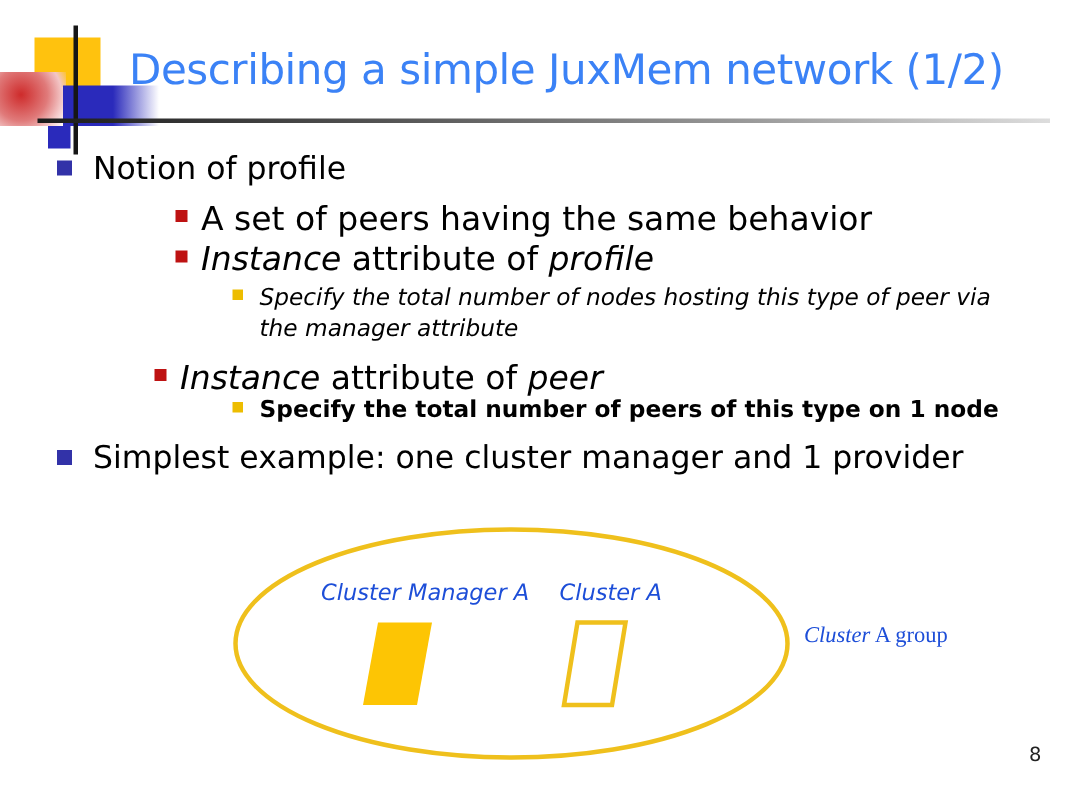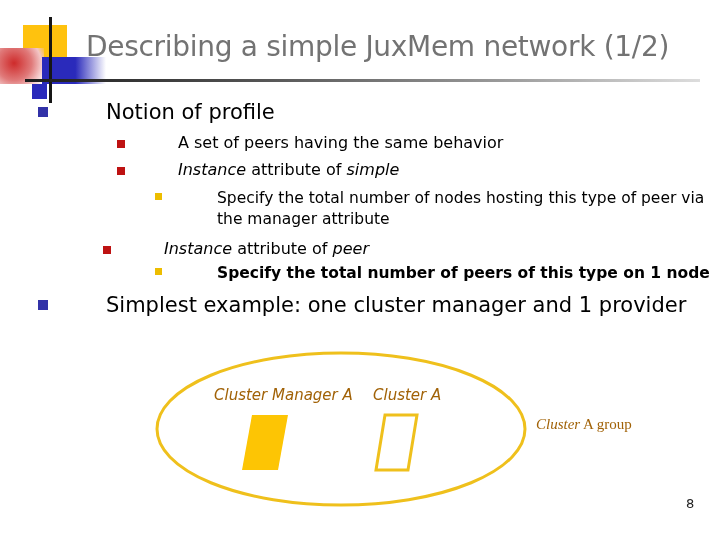--- a/index.html
+++ b/index.html
@@ -11,35 +11,35 @@
   .deco-yellow{position:absolute;left:23px;top:25px;width:44px;height:33px;background:#FFC20E;}
   .deco-red{position:absolute;left:0;top:48px;width:44px;height:36px;
     background:radial-gradient(circle at 32% 42%, #CE2B2B 0%, #E07A7A 48%, #F3C6C6 74%, rgba(255,255,255,0) 96%);}
   .deco-blue{position:absolute;left:42px;top:57px;width:64px;height:27px;
     background:linear-gradient(to right, #2A2ABB 0%, #2A2ABB 52%, rgba(42,42,187,0) 100%);}
   .deco-blue-small{position:absolute;left:32px;top:84px;width:15px;height:15px;background:#2A2ABB;}
   .deco-vline{position:absolute;left:49px;top:17px;width:3px;height:86px;background:#161616;}
   .deco-hline{position:absolute;left:25px;top:79px;width:675px;height:3px;
     background:linear-gradient(to right,#1b1b1b 0%,#555 35%,#999 70%,#ddd 100%);}
   
-  .title{position:absolute;left:86px;top:30px;font-size:28px;color:#737373;white-space:nowrap;letter-spacing:-0.3px;}
+  .title{position:absolute;left:86px;top:30px;font-size:28px;color:#3b82f6;white-space:nowrap;letter-spacing:-0.3px;}
   
-  .row{position:absolute;display:flex;align-items:flex-start;white-space:nowrap;gap:44px;}
+  .row{position:absolute;display:flex;align-items:flex-start;white-space:nowrap;}
   .b{flex:0 0 auto;display:block;}
   .b1{width:10px;height:10px;background:#3232A8;margin-top:7px;margin-right:14px;}
   .b2{width:8px;height:8px;background:#BE1212;margin-top:6px;margin-right:9px;}
   .b3{width:7px;height:7px;background:#EDBD00;margin-top:5px;margin-right:11px;}
   .t1{font-size:21px;line-height:1.15;}
-  .t2{font-size:16px;line-height:1.15;}
+  .t2{font-size:22px;line-height:1.15;}
   .t3{font-size:15.5px;line-height:21px;}
   .t3 .ln{display:block;white-space:nowrap;}
   .it{font-style:italic;}
   
   .diagram-svg{position:absolute;left:0;top:0;width:720px;height:540px;}
-  .dlabel{position:absolute;font-size:15px;color:#a16207;white-space:nowrap;}
+  .dlabel{position:absolute;font-size:15px;color:#1d4ed8;white-space:nowrap;}
   .dlabel.italic-all{font-style:italic;}
   
   .pagenum{position:absolute;left:686px;top:496px;font-size:13px;color:#222;}
 </style>
 </head>
 <body>
 
 <div class="slide">
 
   <div class="deco-yellow"></div>
@@ -56,24 +56,24 @@
     <span class="t1">Notion of profile</span>
   </div>
 
   <div class="row" style="left:117px;top:134px;">
     <span class="b b2"></span>
     <span class="t2">A set of peers having the same behavior</span>
   </div>
 
   <div class="row" style="left:117px;top:161px;">
     <span class="b b2"></span>
-    <span class="t2"><span class="it">Instance</span><span> attribute of </span><span class="it">simple</span></span>
+    <span class="t2"><span class="it">Instance</span><span> attribute of </span><span class="it">profile</span></span>
   </div>
 
-  <div class="row" style="left:155px;top:188px;">
+  <div class="row" style="left:155px;top:188px;font-style:italic;">
     <span class="b b3"></span>
     <span class="t3">
       <span class="ln">Specify the total number of nodes hosting this type of peer via</span>
       <span class="ln">the manager attribute</span>
     </span>
   </div>
 
   <div class="row" style="left:103px;top:240px;">
     <span class="b b2"></span>
     <span class="t2"><span class="it">Instance</span><span> attribute of </span><span class="it">peer</span></span>

